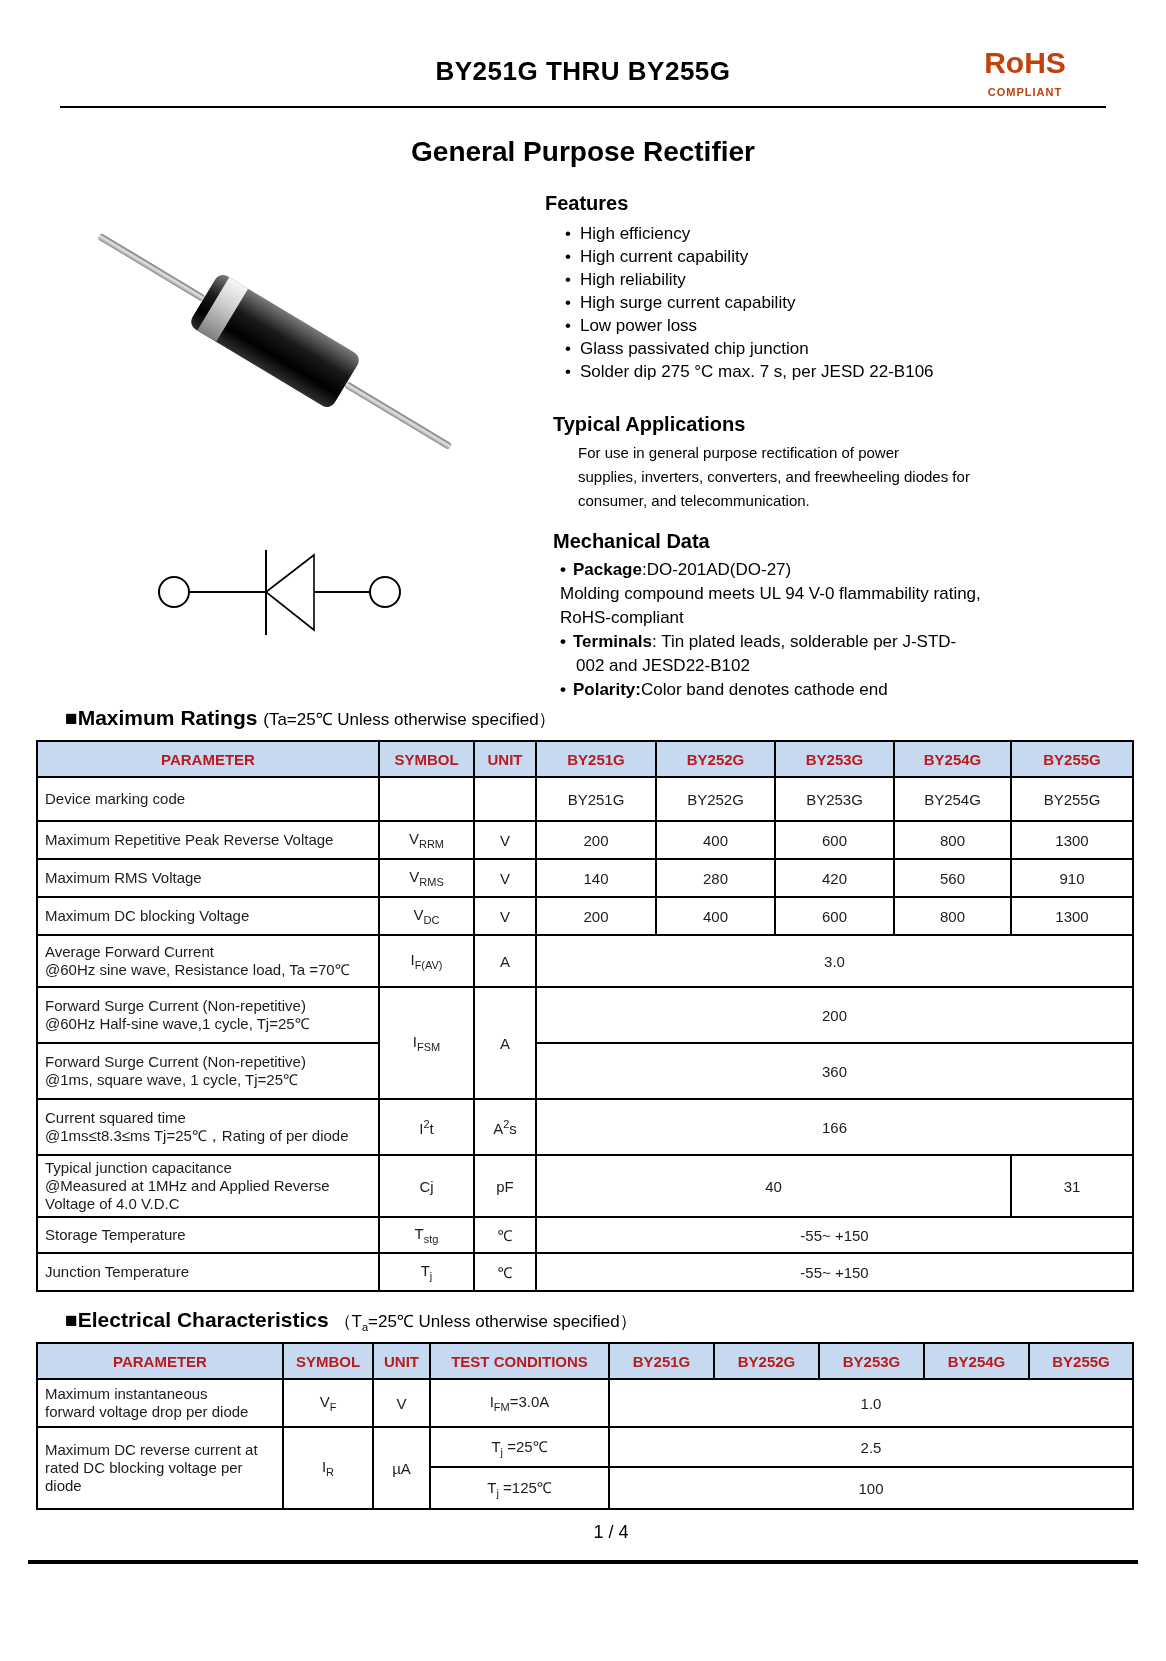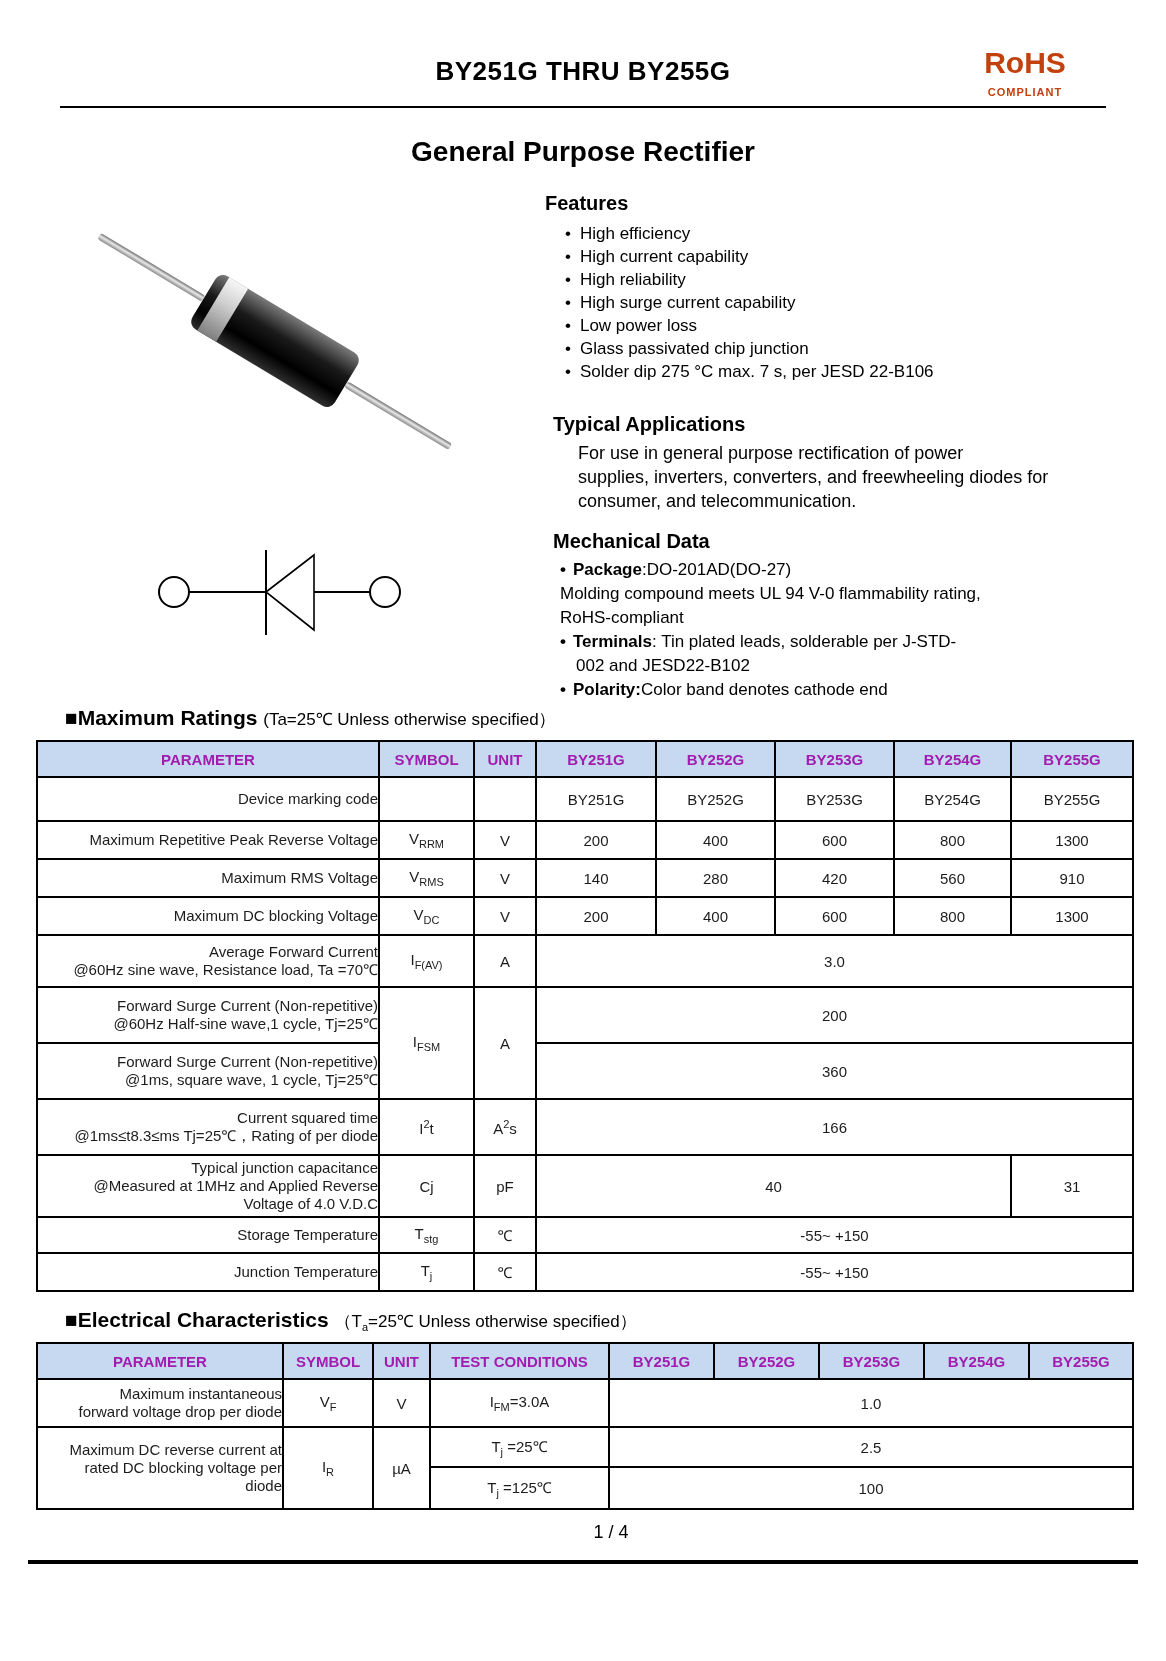--- a/index.html
+++ b/index.html
@@ -23,32 +23,32 @@
   .dbody{position:relative;flex:0 0 166px;height:62px;border-radius:9px;
          background:linear-gradient(to bottom,#7a7a7a,#1a1a1a 38%,#000 72%,#2f2f2f);}
   .dband{position:absolute;left:11px;top:0;bottom:0;width:22px;
          background:linear-gradient(to bottom,#f6f6f6,#cfcfcf 40%,#7f7f7f);}
 
   
   .h2{font-size:20px;font-weight:bold;}
   .bullets{font-size:17px;line-height:23px;}
   .bullets .li{display:flex;align-items:baseline;}
   .bullets .li::before{content:"\2022";margin-right:9px;font-size:17px;}
-  .bodytext{font-size:18px;line-height:24px;white-space:pre-line;}
+  .bodytext{font-size:15px;line-height:24px;white-space:pre-line;}
   .mline{font-size:17px;line-height:24px;}
   .mline.bul::before{content:"\2022";margin-right:7px;font-weight:bold;}
   .mline b{font-weight:bold;}
   .indent1{padding-left:16px;}
 
   
   table{border-collapse:collapse;table-layout:fixed;}
   td,th{border:2px solid #000;font-size:15px;color:#1c1c1c;vertical-align:middle;
         text-align:center;padding:0;overflow:hidden;}
-  th{background:#c6d9f1;font-weight:bold;color:#a21caf;}
-  td.param{text-align:right;padding:2px 0 2px 7px;white-space:pre-line;line-height:18px;}
+  th{background:#c6d9f1;font-weight:bold;color:#b91c1c;}
+  td.param{text-align:left;padding:2px 0 2px 7px;white-space:pre-line;line-height:18px;}
   sub{font-size:11px;}
   sup{font-size:11px;}
   .tbl-heading{font-size:21px;font-weight:bold;}
   .tbl-heading .note{font-weight:normal;font-size:17px;}
 
   
   #page-num{top:1522px;left:0;width:1166px;text-align:center;font-size:18px;padding-left:28px;}
   #ftr-line{top:1560px;left:28px;width:1110px;height:4px;background:#000;}
 </style>
 </head>

